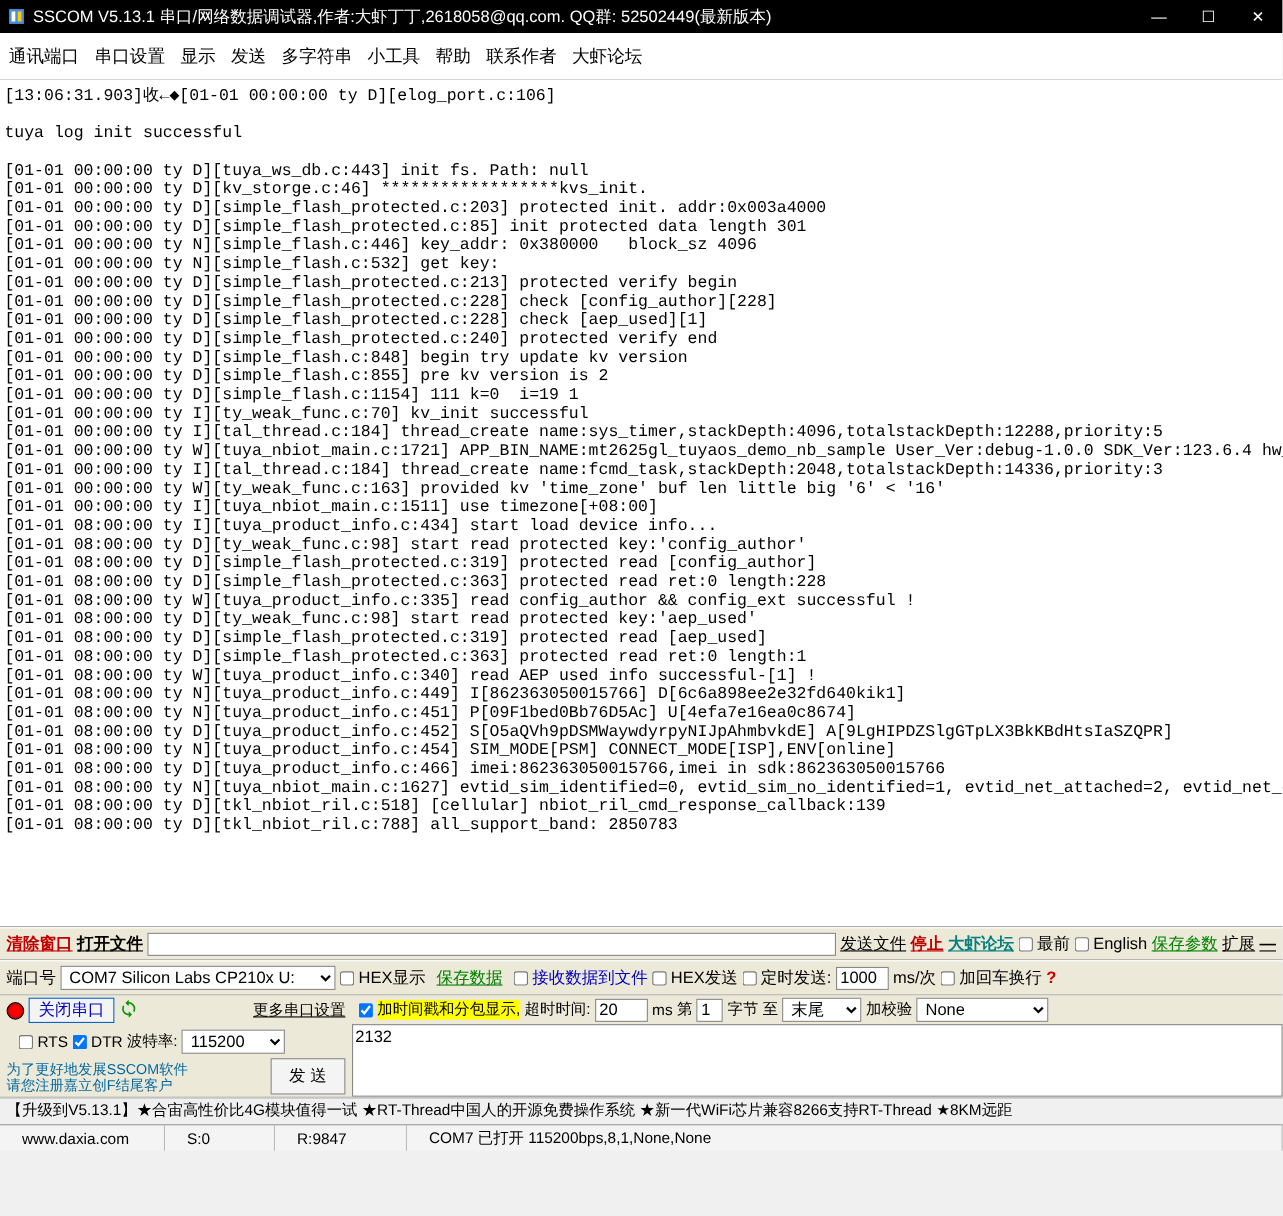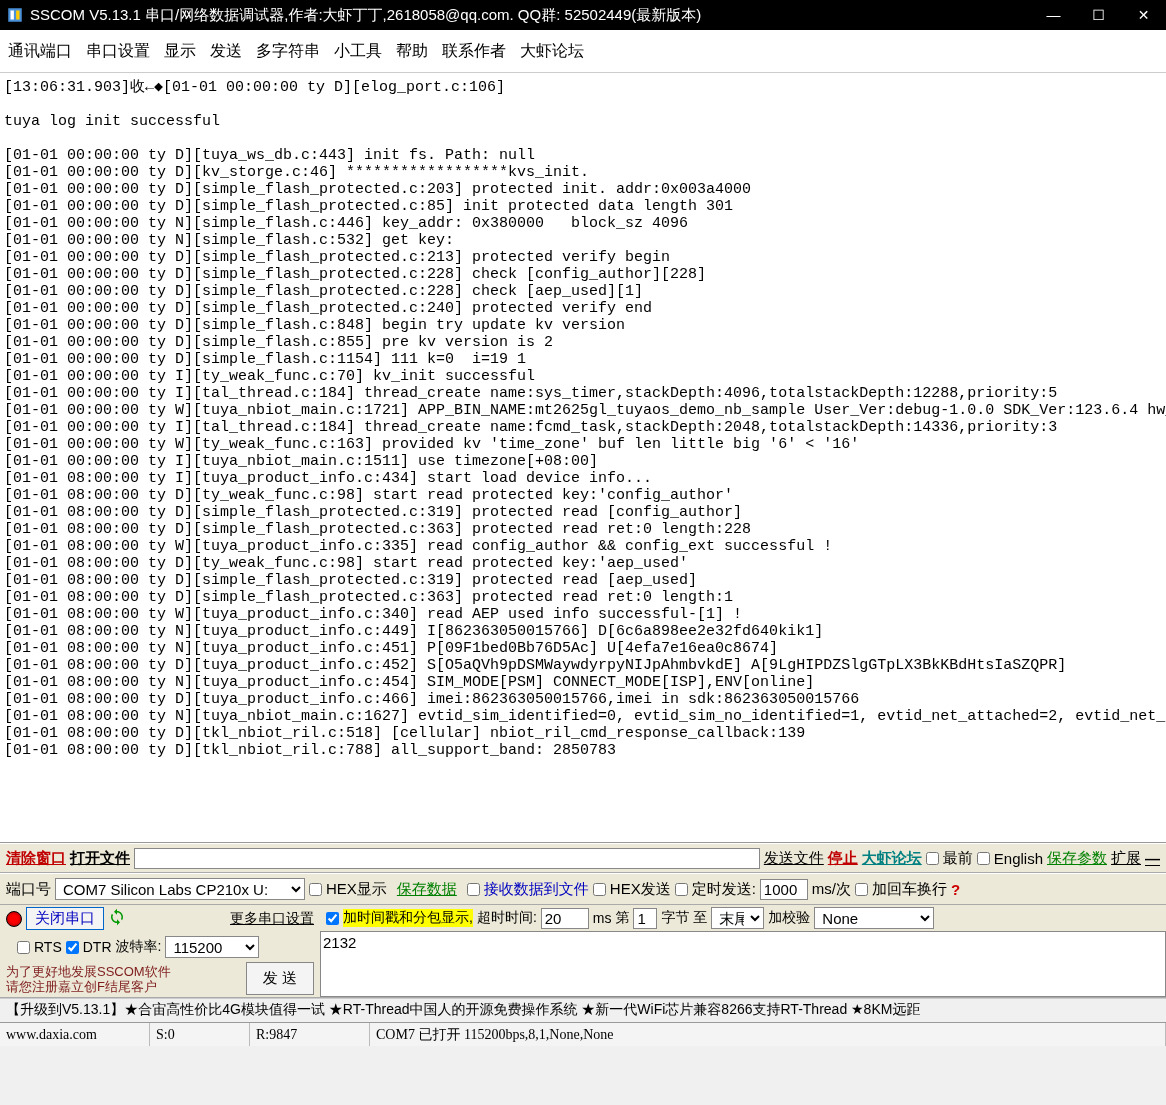--- a/index.html
+++ b/index.html
@@ -20,21 +20,21 @@
 .redbtn { color: #c00000; font-weight: bold; }
 .blacklink { color: #000; text-decoration: underline; }
 .tealbtn { color: #008080; font-weight: bold; text-decoration: underline; }
 .txt { border: 1px solid #888; background: #fff; padding: 1px 3px; font-size: 15px; }
 .cbx { vertical-align: middle; }
 select.txt { height: 22px; }
 .hl { background: yellow; }
 .sendbox { flex: 1; height: 54px; border: 1px solid #888; background: #fff; padding: 2px; font-family: inherit; font-size: 15px; resize: none; }
 .promo { background: #f0f0f0; height: 24px; overflow: hidden; white-space: nowrap; font-size: 14px; padding: 2px 6px; border-top: 1px solid #ccc; }
 .statusbar { background: #f4f4f4; border-top: 1px solid #999; height: 24px; display: flex; align-items: center; font-size: 14px; }
-.statusbar > div { border-right: 1px solid #bbb; padding: 0 6px; height: 100%; display: flex; align-items: center; font-family: Liberation Serif, serif; }
+.statusbar > div { border-right: 1px solid #bbb; padding: 0 20px; height: 100%; display: flex; align-items: center; }
 .refresh-icon svg { width: 18px; height: 18px; }
 .rec-icon { width: 16px; height: 16px; border-radius: 50%; background: radial-gradient(circle,#f00 40%,#800); border: 1px solid #000; display: inline-block; }
 .leftcol { display: flex; flex-direction: column; width: 320px; gap: 2px; }
 .row { display: flex; align-items: center; gap: 4px; }
 </style>
 </head>
 <body>
 
 <div class="titlebar">
   <span class="icon">
@@ -151,38 +151,38 @@
     </div>
     <div class="row" style="padding:2px 17px">
       <input type="checkbox" class="cbx" style=""> 
         <span>RTS</span>
       <input type="checkbox" class="cbx" checked="" style=""> 
         <span>DTR</span>
       <span>波特率:</span>
       <select class="txt" style="width:94px"><option>115200</option></select>
     </div>
     <div class="row" style="padding:0 6px 2px">
-      <div style="font-size:13px;color:#7f1d1d;line-height:15px">
+      <div style="font-size:13px;color:#0369a1;line-height:15px">
         <div>为了更好地发展SSCOM软件</div>
         <div>请您注册嘉立创F结尾客户</div>
       </div>
       <button class="btn" style="padding:6px 16px;margin-left:auto">发 送</button>
     </div>
   </div>
   <div style="flex:1;display:flex;flex-direction:column">
     <div class="row" style="padding:2px 6px">
       <input type="checkbox" class="cbx" checked="" style="">
       <span class="hl">加时间戳和分包显示,</span>
       <span>超时时间:</span>
       <input class="txt" style="width: 48px;" value="20">
       <span>ms</span>
       <span>第</span>
       <input class="txt" style="width: 24px;" value="1">
       <span>字节 至</span>
-      <select class="txt" style="width:53px"><option>末尾</option></select>
+      <select class="txt" style="width:72px"><option>末尾</option></select>
       <span>加校验</span>
       <select class="txt" style="width:120px"><option>None</option></select>
     </div>
     <textarea class="sendbox" style="">2132</textarea>
   </div>
 </div>
 
 <div class="promo">【升级到V5.13.1】★合宙高性价比4G模块值得一试 ★RT-Thread中国人的开源免费操作系统 ★新一代WiFi芯片兼容8266支持RT-Thread ★8KM远距</div>
 
 <div class="statusbar">

